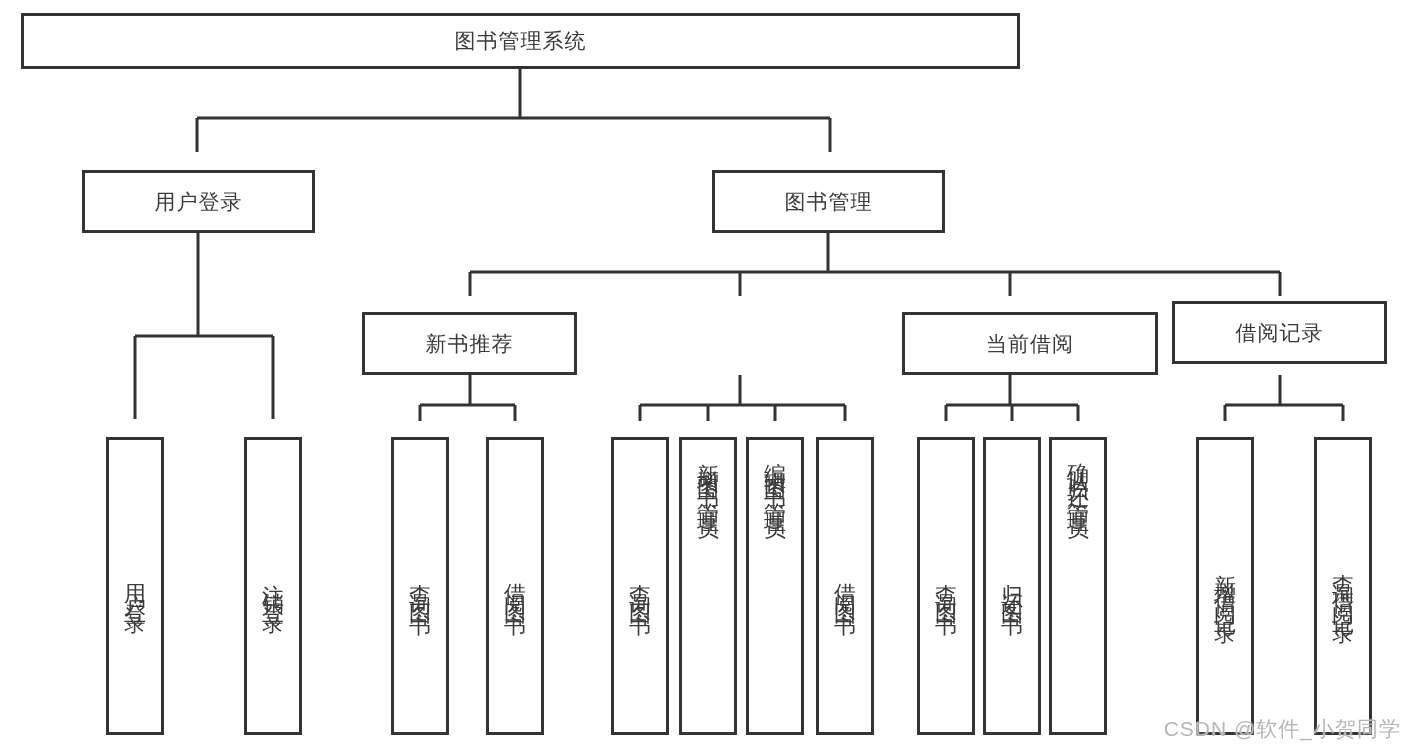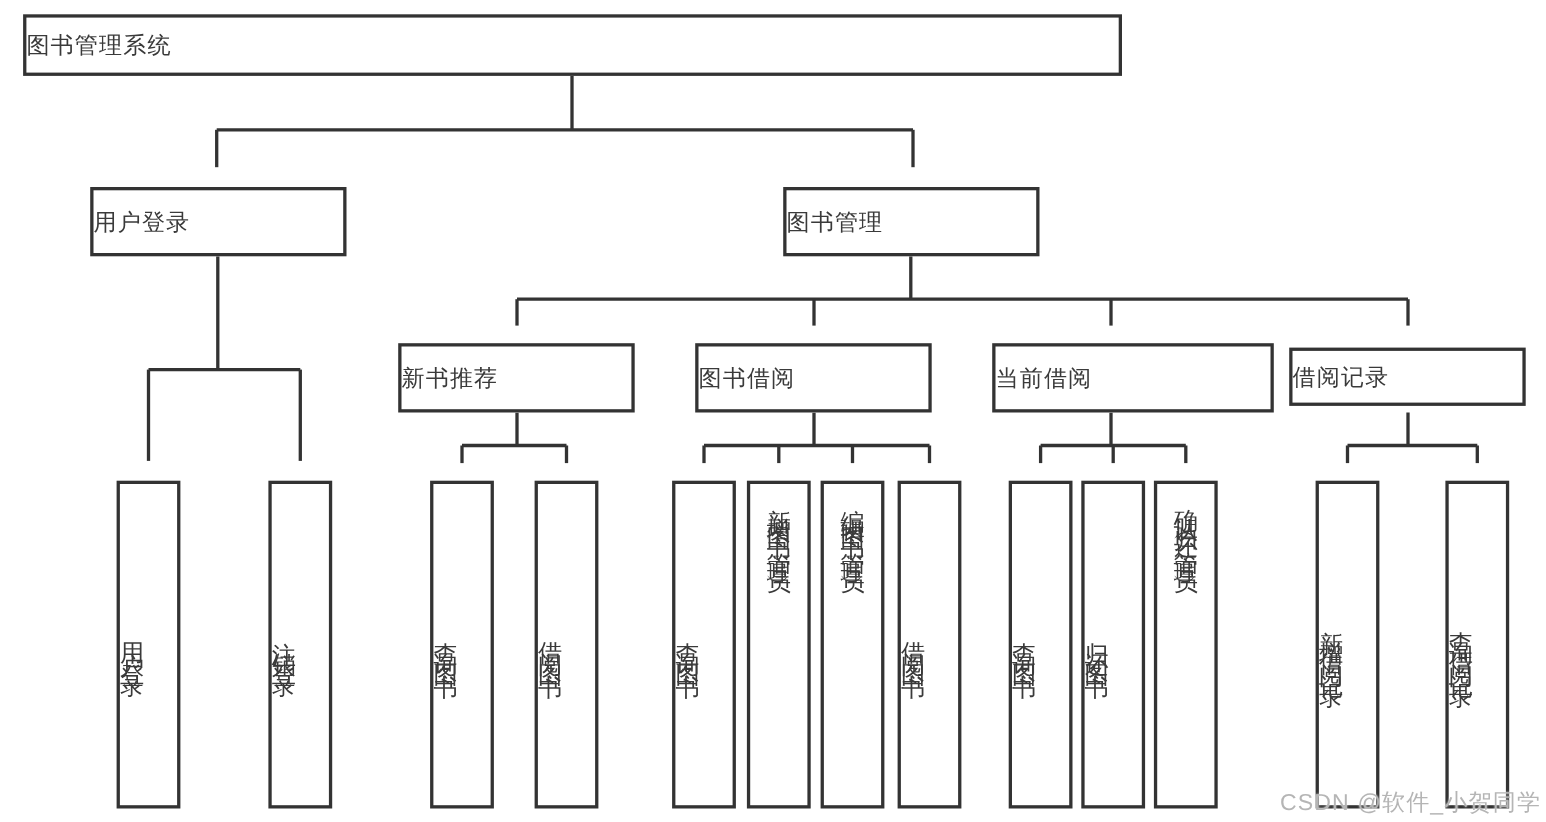--- a/index.html
+++ b/index.html
@@ -19,21 +19,21 @@
   }
   .connectors{position:absolute;left:0;top:0;width:1405px;height:747px;}
   .connectors path{stroke:var(--line);stroke-width:3;fill:none;}
   .node{
     position:absolute;
     box-sizing:border-box;
     background:#ffffff;
     border:3px solid var(--boxborder);
     display:flex;
     align-items:center;
-    justify-content:flex-start;
+    justify-content:center;
     color:var(--text);
   }
   .hbox{font-size:21px;letter-spacing:1px;}
   .vbox{font-size:22px;}
   .vbox .vlbl{
     writing-mode:vertical-rl;
     text-orientation:mixed;
     letter-spacing:10px;
     line-height:1;
   }
@@ -118,27 +118,24 @@
   <div class="node hbox" style="left:82px;top:170px;width:233px;height:63px">
     <span>用户登录</span>
   </div>
   <div class="node hbox" style="left:362px;top:312px;width:215px;height:63px">
     <span>新书推荐</span>
   </div>
 
   <div class="node hbox" style="left:712px;top:170px;width:233px;height:63px">
     <span>图书管理</span>
   </div>
-  <div class="node hbox" style="left:632px;top:312px;width:215px;height:63px">
-    <span>图书借阅</span>
-  </div>
   <div class="node hbox" style="left:902px;top:312px;width:256px;height:63px">
     <span>当前借阅</span>
   </div>
-  <div class="node hbox" style="left:1172px;top:316px;width:215px;height:53px">
+  <div class="node hbox" style="left:1172px;top:301px;width:215px;height:63px">
     <span>借阅记录</span>
   </div>
 
   <div class="node vbox" style="left:106px;top:437px;width:58px;height:298px">
     <span class="vlbl">用户登录</span>
   </div>
   <div class="node vbox" style="left:244px;top:437px;width:58px;height:298px">
     <span class="vlbl">注销登录</span>
   </div>
 

